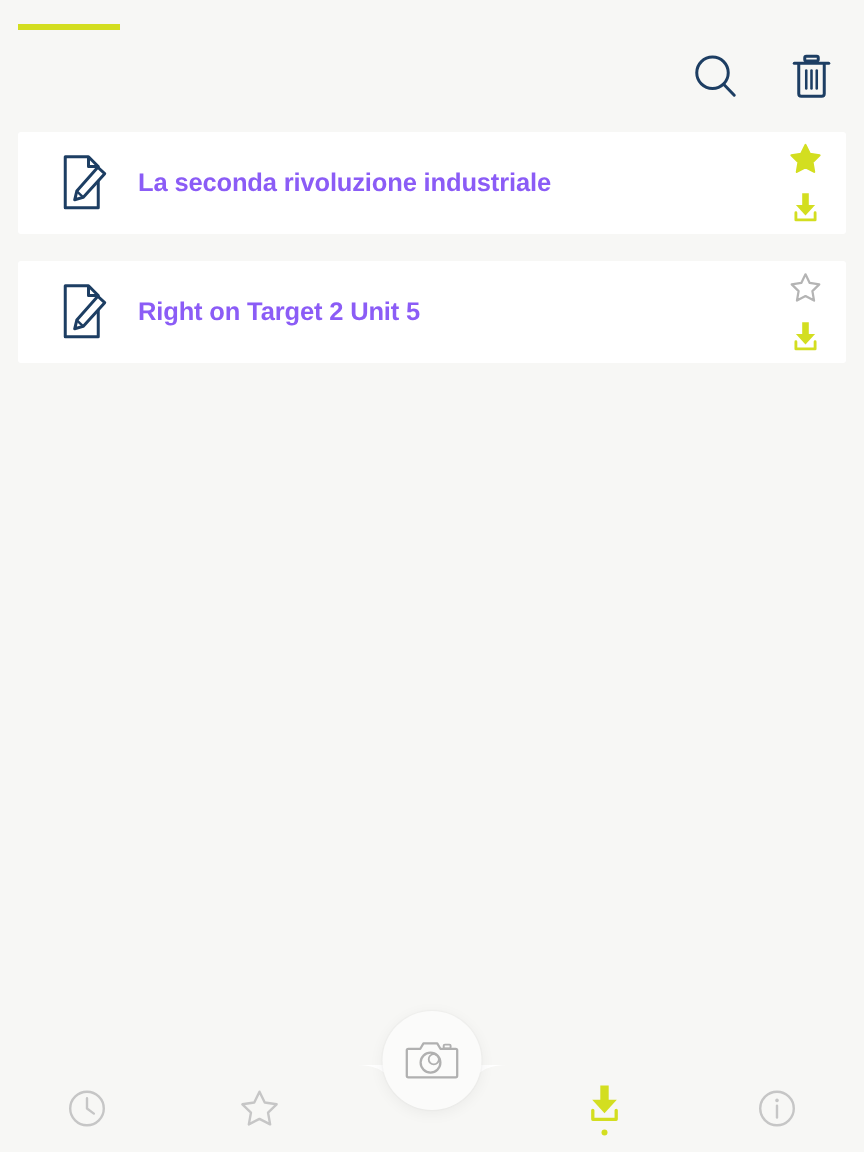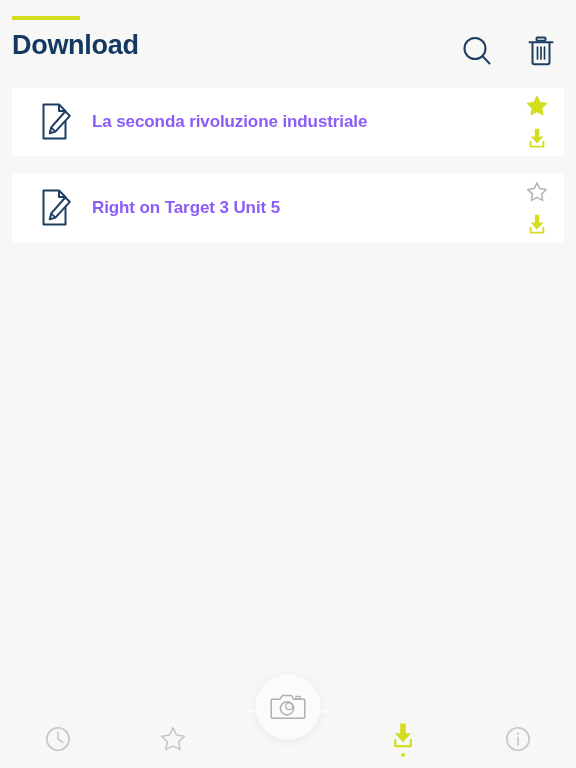--- a/index.html
+++ b/index.html
@@ -116,21 +116,20 @@
   .cam-ico { width:36px; height:30px; display:block; }
 </style>
 </head>
 <body>
 
 <div class="screen">
 
   <div class="header">
     <div class="header-left">
       <div class="accent-bar"></div>
-      <div class="page-title">Download</div>
     </div>
     <div class="header-actions">
       <span class="hdr-icon">
         <svg viewBox="0 0 34 34" width="34" height="34">
           <circle cx="15" cy="14.5" r="10.5" fill="none" stroke="#1d3e63" stroke-width="2"></circle>
           <line x1="22.6" y1="22.3" x2="29.5" y2="29.5" stroke="#1d3e63" stroke-width="2" stroke-linecap="round"></line>
         </svg>
       </span>
       <span class="hdr-icon">
         <svg viewBox="0 0 34 34" width="34" height="34">
@@ -175,21 +174,21 @@
 
     <div class="card">
       <span class="doc-icon">
         <svg viewBox="0 0 40 42" width="40" height="42">
           <path d="M9.5 3.5 L25 3.5 L31.5 10 L31.5 37.5 L9.5 37.5 Z" fill="none" stroke="#1d3e63" stroke-width="2" stroke-linejoin="round"></path>
           <path d="M25 3.5 L25 10 L31.5 10" fill="none" stroke="#1d3e63" stroke-width="2" stroke-linejoin="round"></path>
           <path d="M31.2 10.5 L35.8 14.8 L21.4 30.6 L15.8 32.2 L17.2 26.4 Z" fill="#ffffff" stroke="#1d3e63" stroke-width="2" stroke-linejoin="round"></path>
           <line x1="17.3" y1="26.6" x2="21.3" y2="30.4" stroke="#1d3e63" stroke-width="1.6"></line>
         </svg>
       </span>
-      <span class="card-title">Right on Target 3 Unit 5</span>
+      <span class="card-title">Right on Target 2 Unit 5</span>
       <div class="card-actions">
         <span class="star-icon">
           <svg viewBox="0 0 22 22" width="22" height="22">
             <path d="M11 1.9 L13.8 7.6 L20.2 8.6 L15.6 13.1 L16.7 19.4 L11 16.4 L5.3 19.4 L6.4 13.1 L1.8 8.6 L8.2 7.6 Z" fill="none" stroke="#b4b4b4" stroke-width="1.5" stroke-linejoin="round"></path>
           </svg>
         </span>
         <span class="dl-icon">
           <svg viewBox="0 0 22 22" width="22" height="22">
             <path d="M11 1.8 L11 11.4" stroke="#d3de20" stroke-width="4.4" stroke-linecap="butt"></path>
             <path d="M4.6 9.6 L11 16.6 L17.4 9.6 Z" fill="#d3de20"></path>

